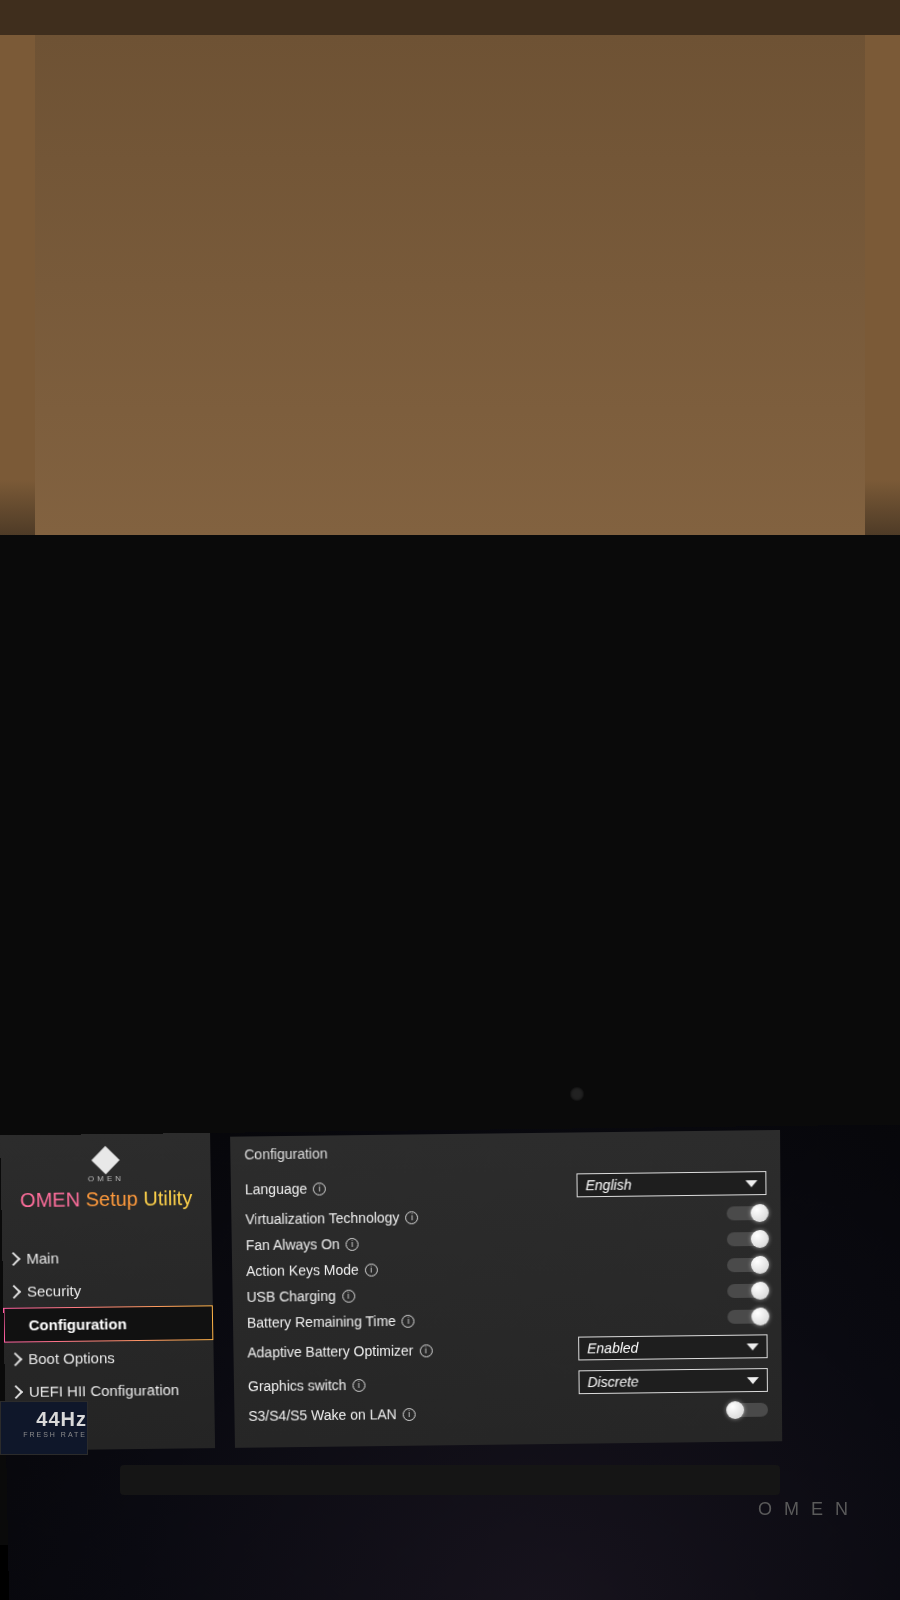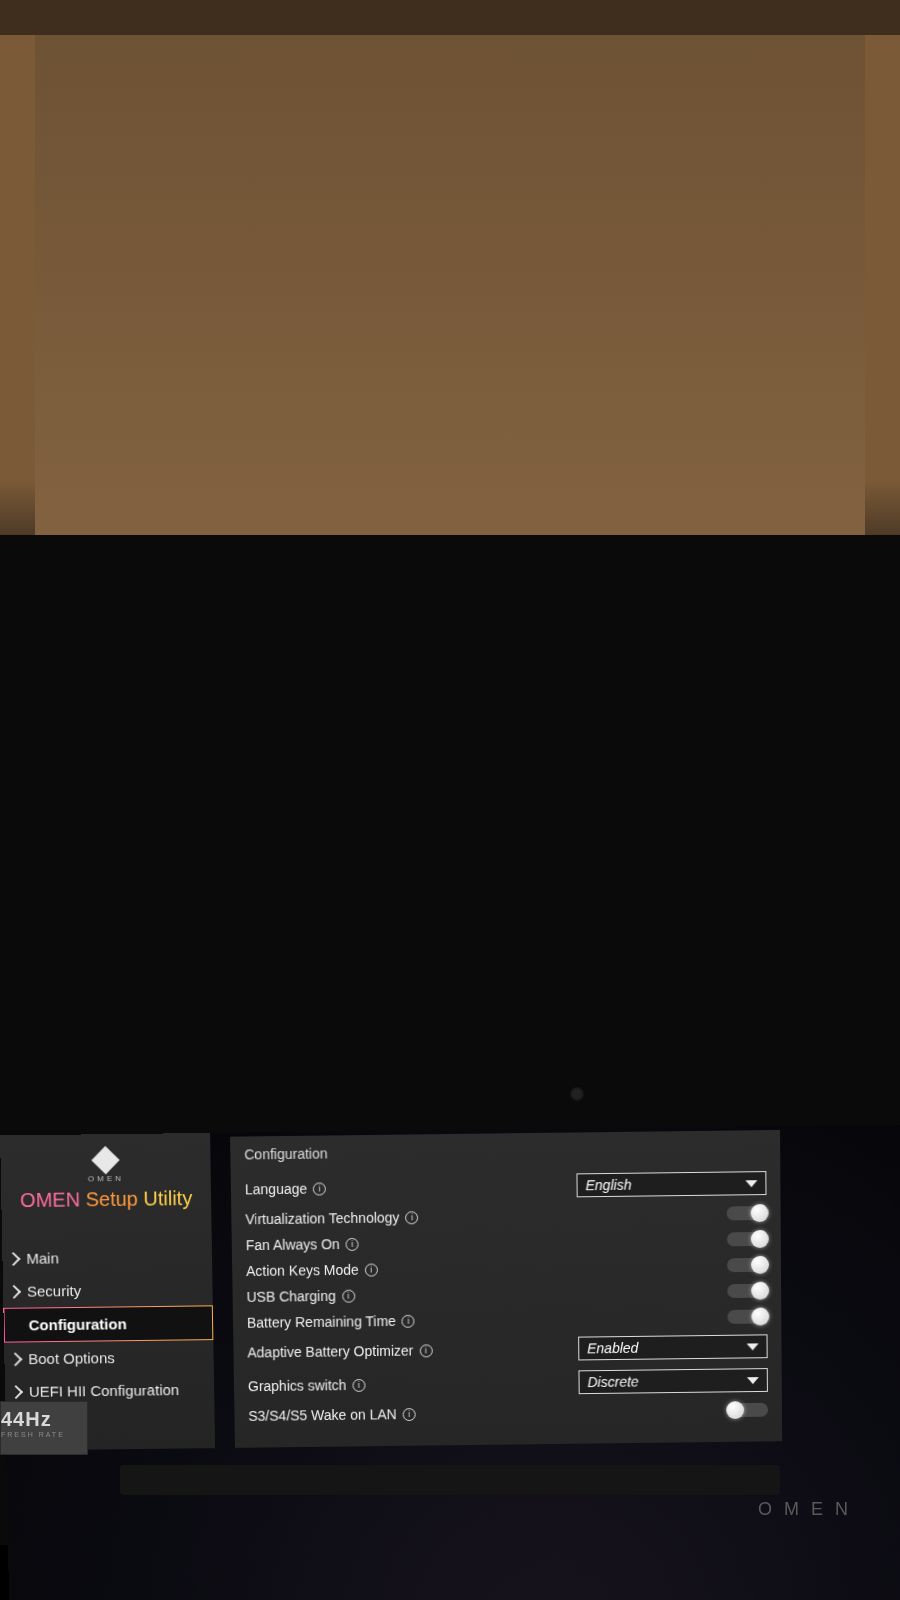--- a/index.html
+++ b/index.html
@@ -114,22 +114,22 @@
     position:absolute; top:-2px; width:18px; height:18px; border-radius:50%;
     background:radial-gradient(circle at 35% 30%, #fff, #cfcfcf);
     box-shadow:0 0 4px rgba(255,255,255,.5);
   }
   .toggle.on  .knob{ right:-2px; }
   .toggle.off .knob{ left:-2px; }
 
   
   .sticker {
     position:absolute; left:0; bottom:90px; width:88px; height:54px;
-    background:#404040; border:1px solid #2b2b2b; color:#d9d9d9;
-    text-align:left; padding-top:6px;
+    background:#0f172a; border:1px solid #2b2b2b; color:#d9d9d9;
+    text-align:right; padding-top:6px;
   }
   .sticker .hz{ font-size:20px; font-weight:700; letter-spacing:1px; }
   .sticker .sub{ font-size:7px; letter-spacing:2px; color:#8c8c8c; }
   .brand-bottom{
     position:absolute; right:40px; bottom:25px;
     color:#5a5a5a; font-size:18px; letter-spacing:12px;
   }
   .hinge{ position:absolute; left:120px; bottom:50px; width:660px; height:30px;
           background:#151515; border-radius:4px; }
 </style>

